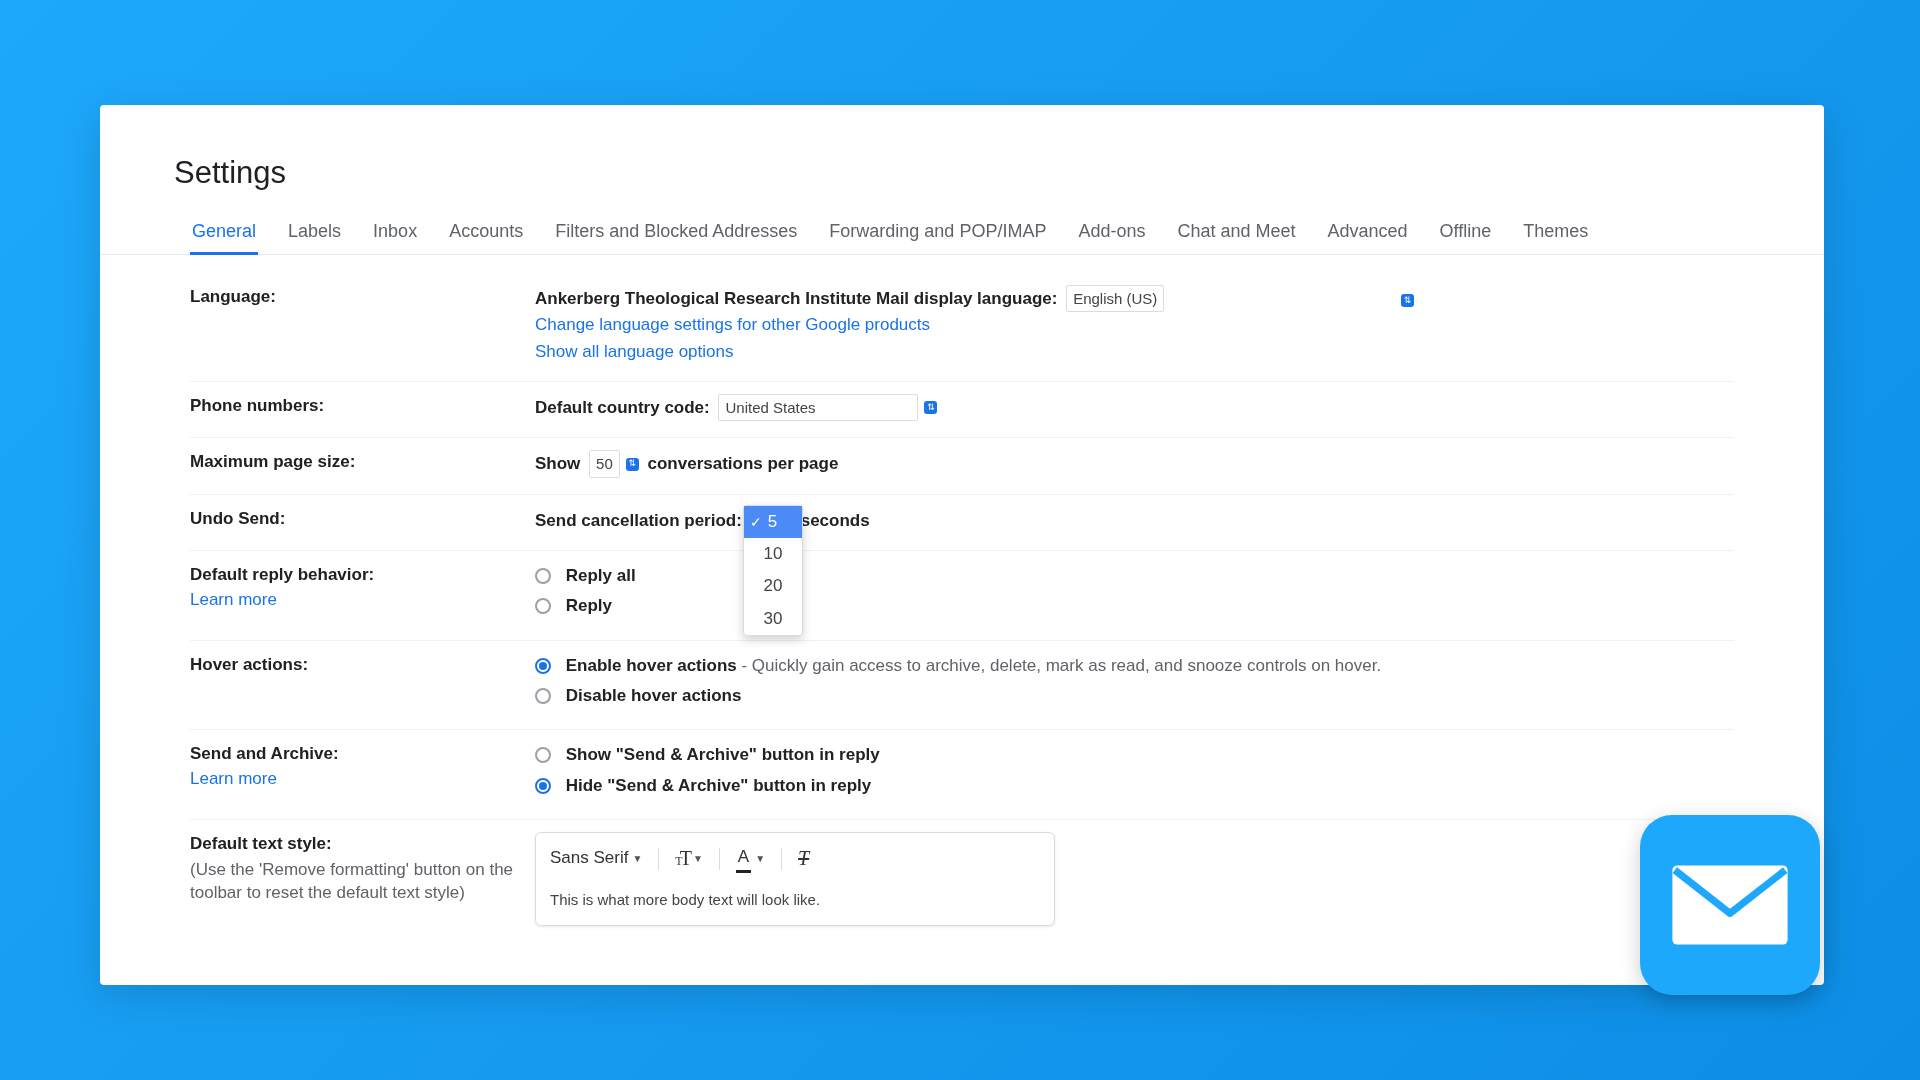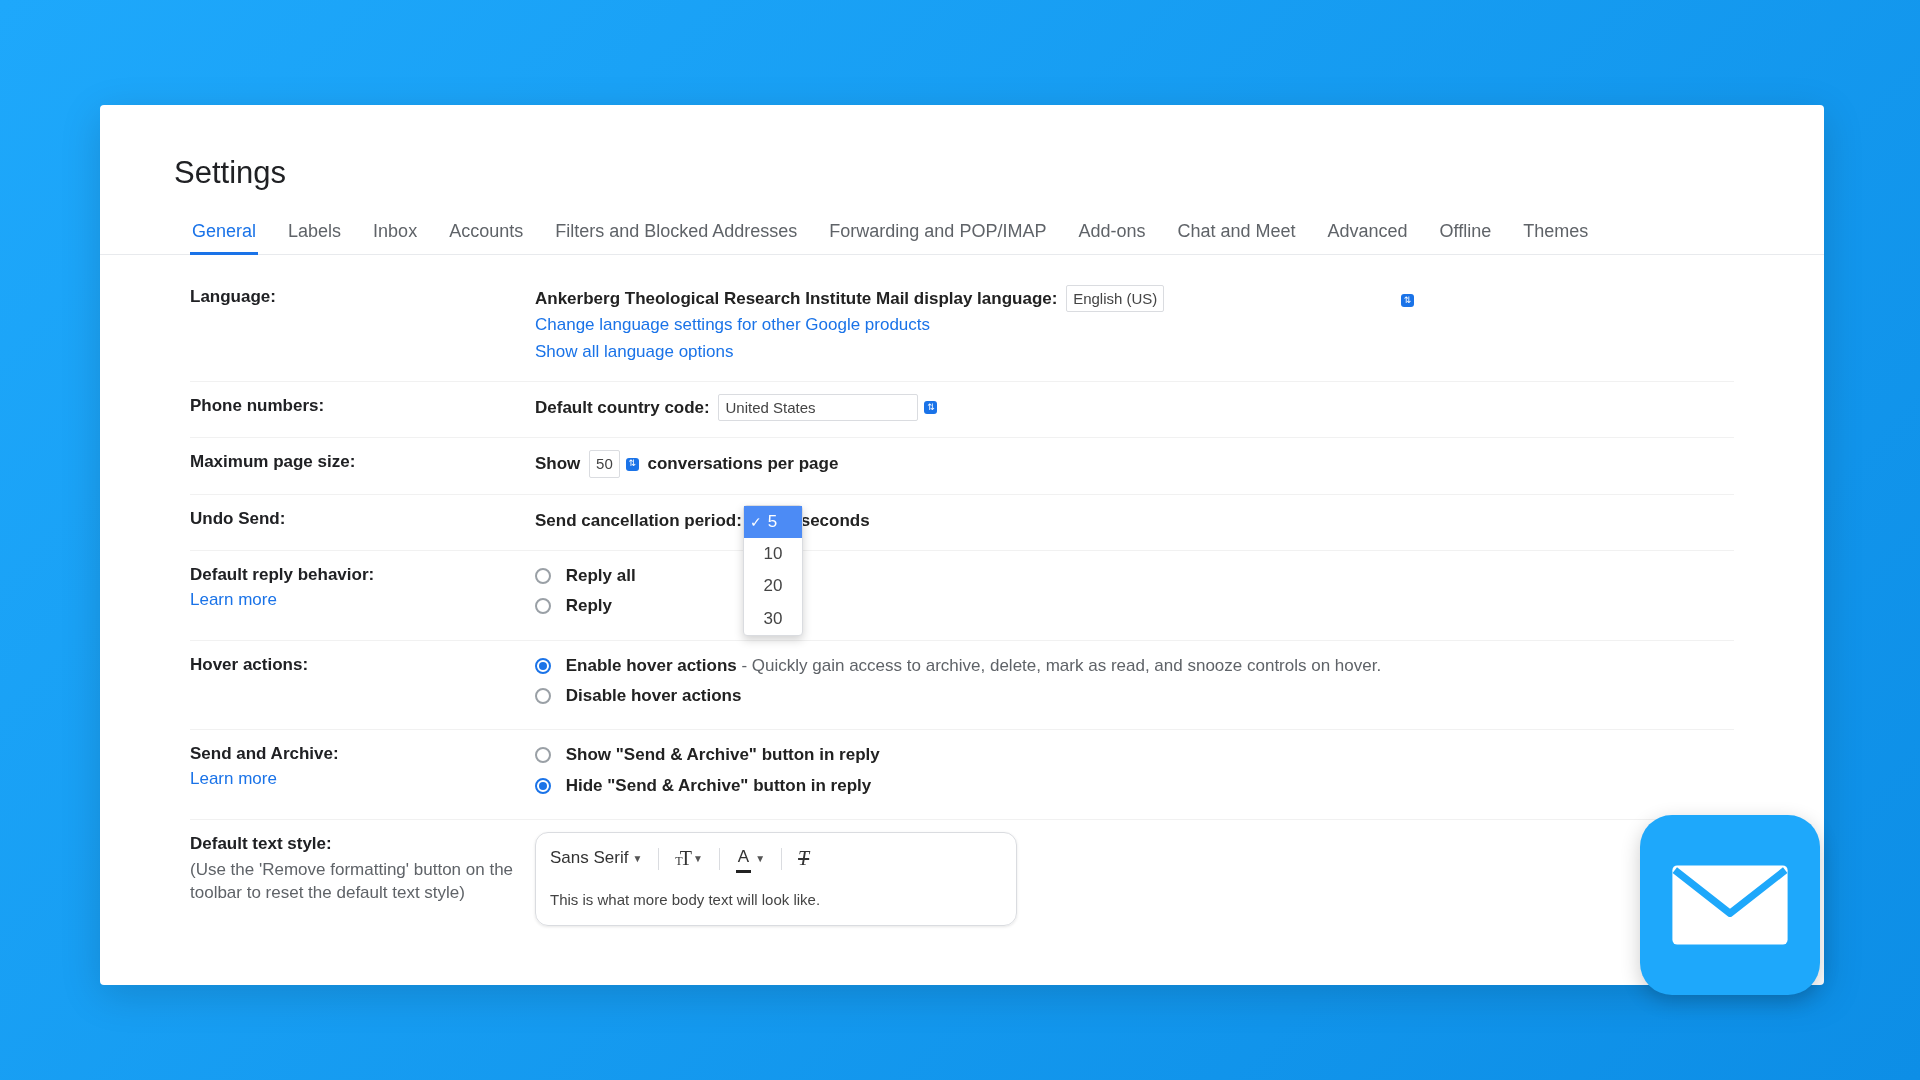--- a/index.html
+++ b/index.html
@@ -151,22 +151,22 @@
     text-align: left;
     padding-left: 6px;
   }
   .dropdown-open .opt.sel::before {
     content: "✓";
     margin-right: 6px;
     font-size: 14px;
   }
   .text-style-box {
     border: 1px solid #dadce0;
-    border-radius: 13px;
-    width: 482px;
+    border-radius: 6px;
+    width: 520px;
     padding: 10px 14px 14px 14px;
     box-shadow: 0 1px 3px rgba(0,0,0,0.1);
   }
   .toolbar {
     display: flex;
     align-items: center;
     gap: 16px;
     font-size: 17px;
     color: #333;
   }

